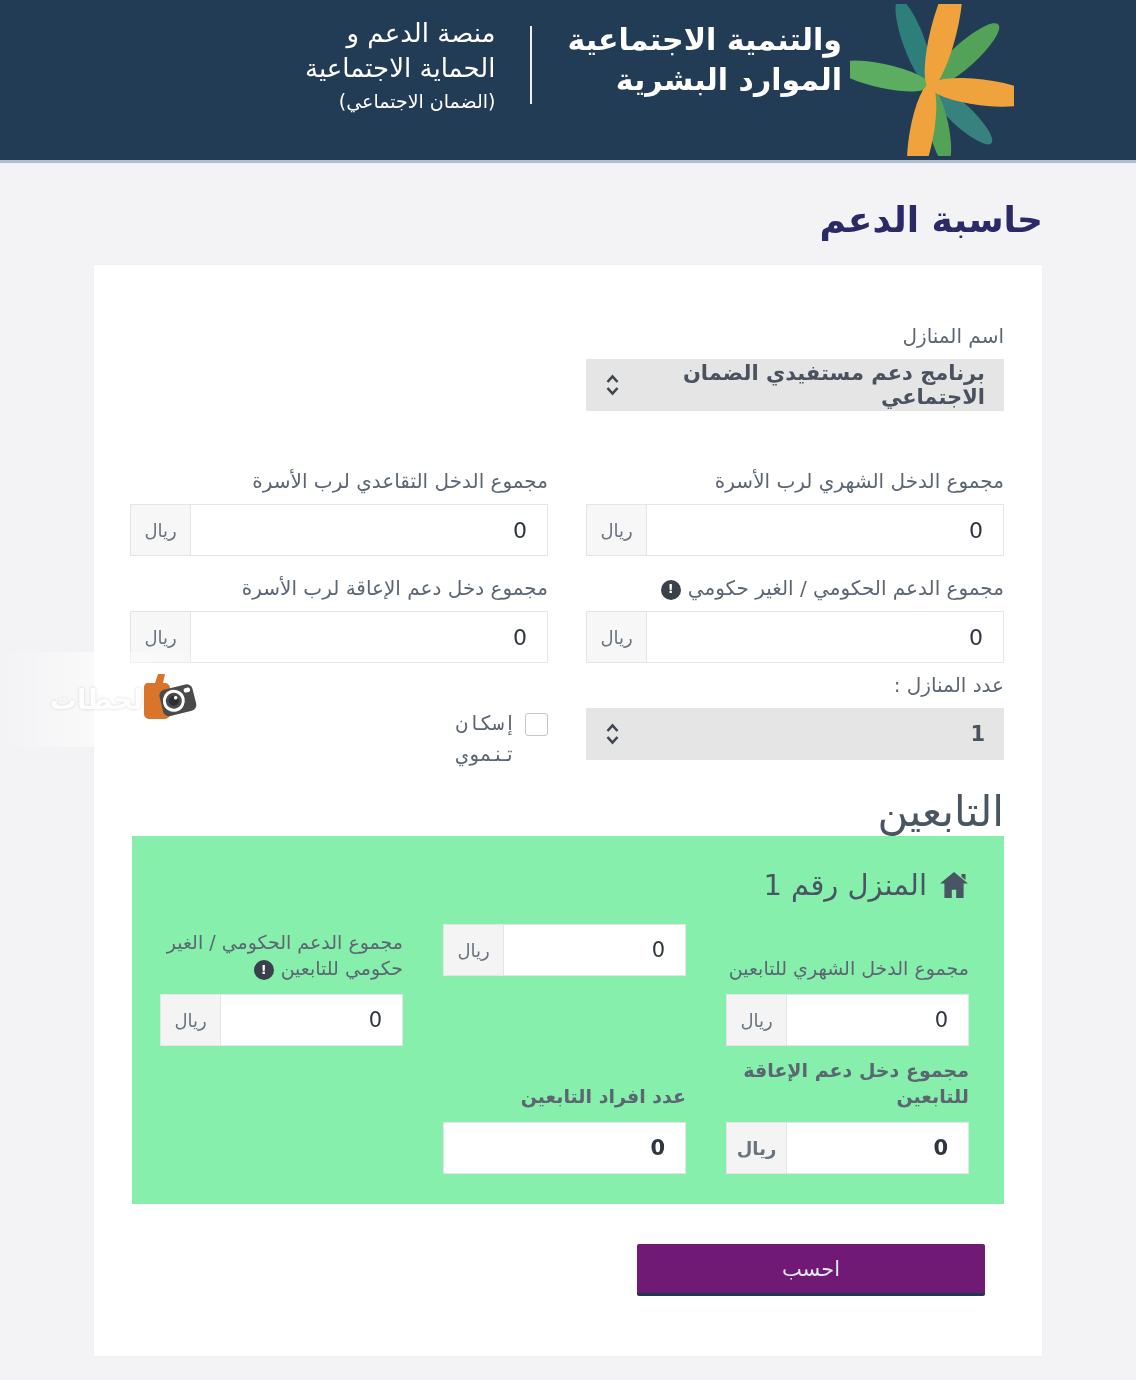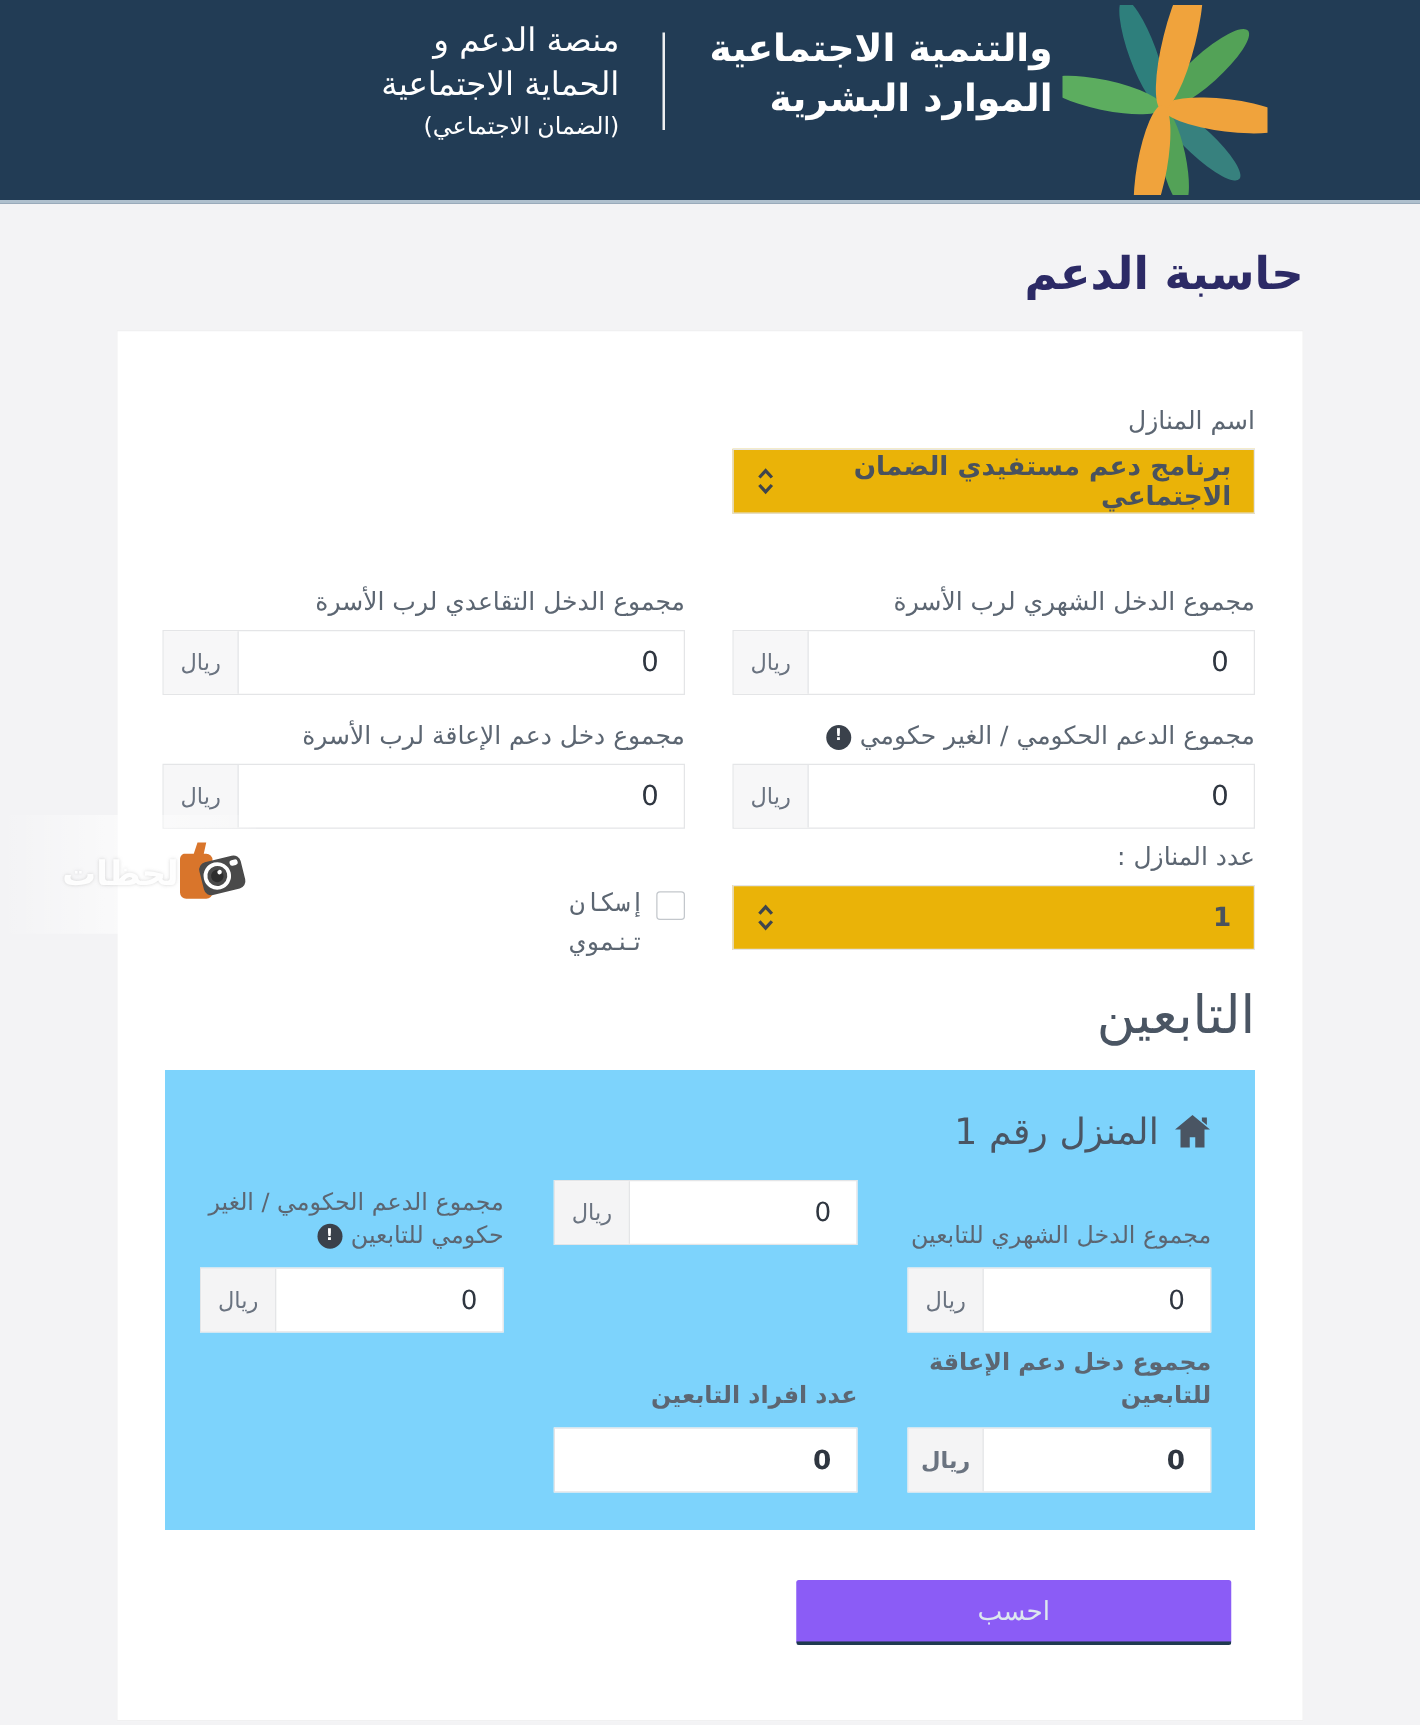--- a/index.html
+++ b/index.html
@@ -18,53 +18,53 @@
 
   
   main { padding:0 93px; }
   .page-title { margin-top:36px; font-size:36px; font-weight:bold; color:#2c2a66; text-align:right; }
 
   .card { background:#ffffff; border:1px solid #f0f0f1; margin-top:24px; padding:57px 38px 60px; min-height:1092px; }
 
   .flabel { display:block; font-size:20px; color:#5c6672; line-height:1.4; margin-bottom:9px; text-align:right; }
   .info-icon { display:inline-flex; align-items:center; justify-content:center; width:20px; height:20px; border-radius:50%; background:#3a414b; color:#ffffff; font-size:13px; font-weight:bold; margin-right:7px; vertical-align:middle; cursor:pointer; }
 
-  .selectbox { height:52px; border:1px solid #e4e5e7; background:#eab308; display:flex; align-items:center; justify-content:space-between; padding:0 18px; cursor:pointer; }
+  .selectbox { height:52px; border:1px solid #e4e5e7; background:#e5e5e5; display:flex; align-items:center; justify-content:space-between; padding:0 18px; cursor:pointer; }
   .selectbox .selval { font-size:21px; font-weight:bold; color:#49525e; }
   .chevron-updown { width:15px; height:24px; flex:0 0 auto; }
 
   .igroup { display:flex; height:52px; border:1px solid #e4e5e7; background:#fff; }
   .ival { flex:1; display:flex; align-items:center; justify-content:flex-start; padding:0 20px; font-size:22px; color:#2f3640; }
   .iaddon { width:60px; background:#f7f7f8; border-right:1px solid #e4e5e7; display:flex; align-items:center; justify-content:center; font-size:18px; color:#6a7380; }
 
   .program-group { width:418px; }
   .grid2 { display:grid; grid-template-columns:418px 418px; column-gap:38px; }
   .mt56 { margin-top:56px; }
   .mt18 { margin-top:18px; }
 
   .houses-row { margin-top:8px; align-items:start; }
   .chk-wrap { display:flex; justify-content:flex-start; align-items:flex-start; margin-top:38px; gap:9px;font-family:Liberation Mono, monospace; }
   .checkbox { width:23px; height:23px; border:1px solid #c3c7cc; border-radius:3px; background:#fff; margin-top:4px; cursor:pointer; flex:0 0 auto; }
   .chk-label { font-size:20px; color:#5c6672; line-height:1.55; width:62px; text-align:right; }
 
   .section-heading { margin-top:16px; font-size:42px; font-weight:normal; color:#4a5563; text-align:right; }
 
-  .graycard { margin-top:20px; background:#7dd3fc; padding:32px 35px 30px 32px; }
+  .graycard { background:#86efac; padding:32px 35px 30px 32px; }
   .house-hdr { display:flex; align-items:center; justify-content:flex-start; gap:12px; margin-bottom:22px; }
   .house-hdr .home-svg { width:30px; height:28px; flex:0 0 auto; }
   .house-hdr .house-title { font-size:29px; color:#4a5563; }
 
   .grid3 { display:grid; grid-template-columns:243px 243px 243px; column-gap:40px; }
   .grid3 .flabel { min-height:58px; display:flex; flex-direction:column; justify-content:flex-end; margin-bottom:12px; font-size:19px; }
   .grid3 .igroup .ival { font-size:21px; }
   .grid3 .iaddon { background:#f4f4f5; }
   .rowB { margin-top:6px;font-weight:bold; }
 
   .btnrow { margin-top:40px; display:flex; justify-content:flex-start; padding-right:19px; }
-  .calc-btn { width:348px; height:52px; background:#8b5cf6; border:none; border-bottom:3px solid #1f3a50; border-radius:2px; color:#dde8ef; font-size:21px; font-family:"DejaVu Sans", sans-serif; cursor:pointer; }
+  .calc-btn { width:348px; height:52px; background:#701a75; border:none; border-bottom:3px solid #1f3a50; border-radius:2px; color:#dde8ef; font-size:21px; font-family:"DejaVu Sans", sans-serif; cursor:pointer; }
 
   
   .watermark { position:absolute; top:652px; left:0; width:205px; height:95px; pointer-events:none; display:flex; align-items:center; justify-content:flex-end; direction:ltr; }
   .wm-fade { position:absolute; inset:0; background:linear-gradient(to right, rgba(243,243,245,0) 0%, rgba(255,255,255,.55) 45%, rgba(255,255,255,.1) 100%); }
   .wm-text { position:relative; color:rgba(255,255,255,.95); font-weight:bold; font-size:27px; text-shadow:0 0 3px rgba(140,140,140,.35); margin-right:-6px; }
   .wm-cam { position:relative; width:62px; height:70px; margin-right:6px; flex:0 0 auto; }
 </style>
 </head>
 <body>
 

